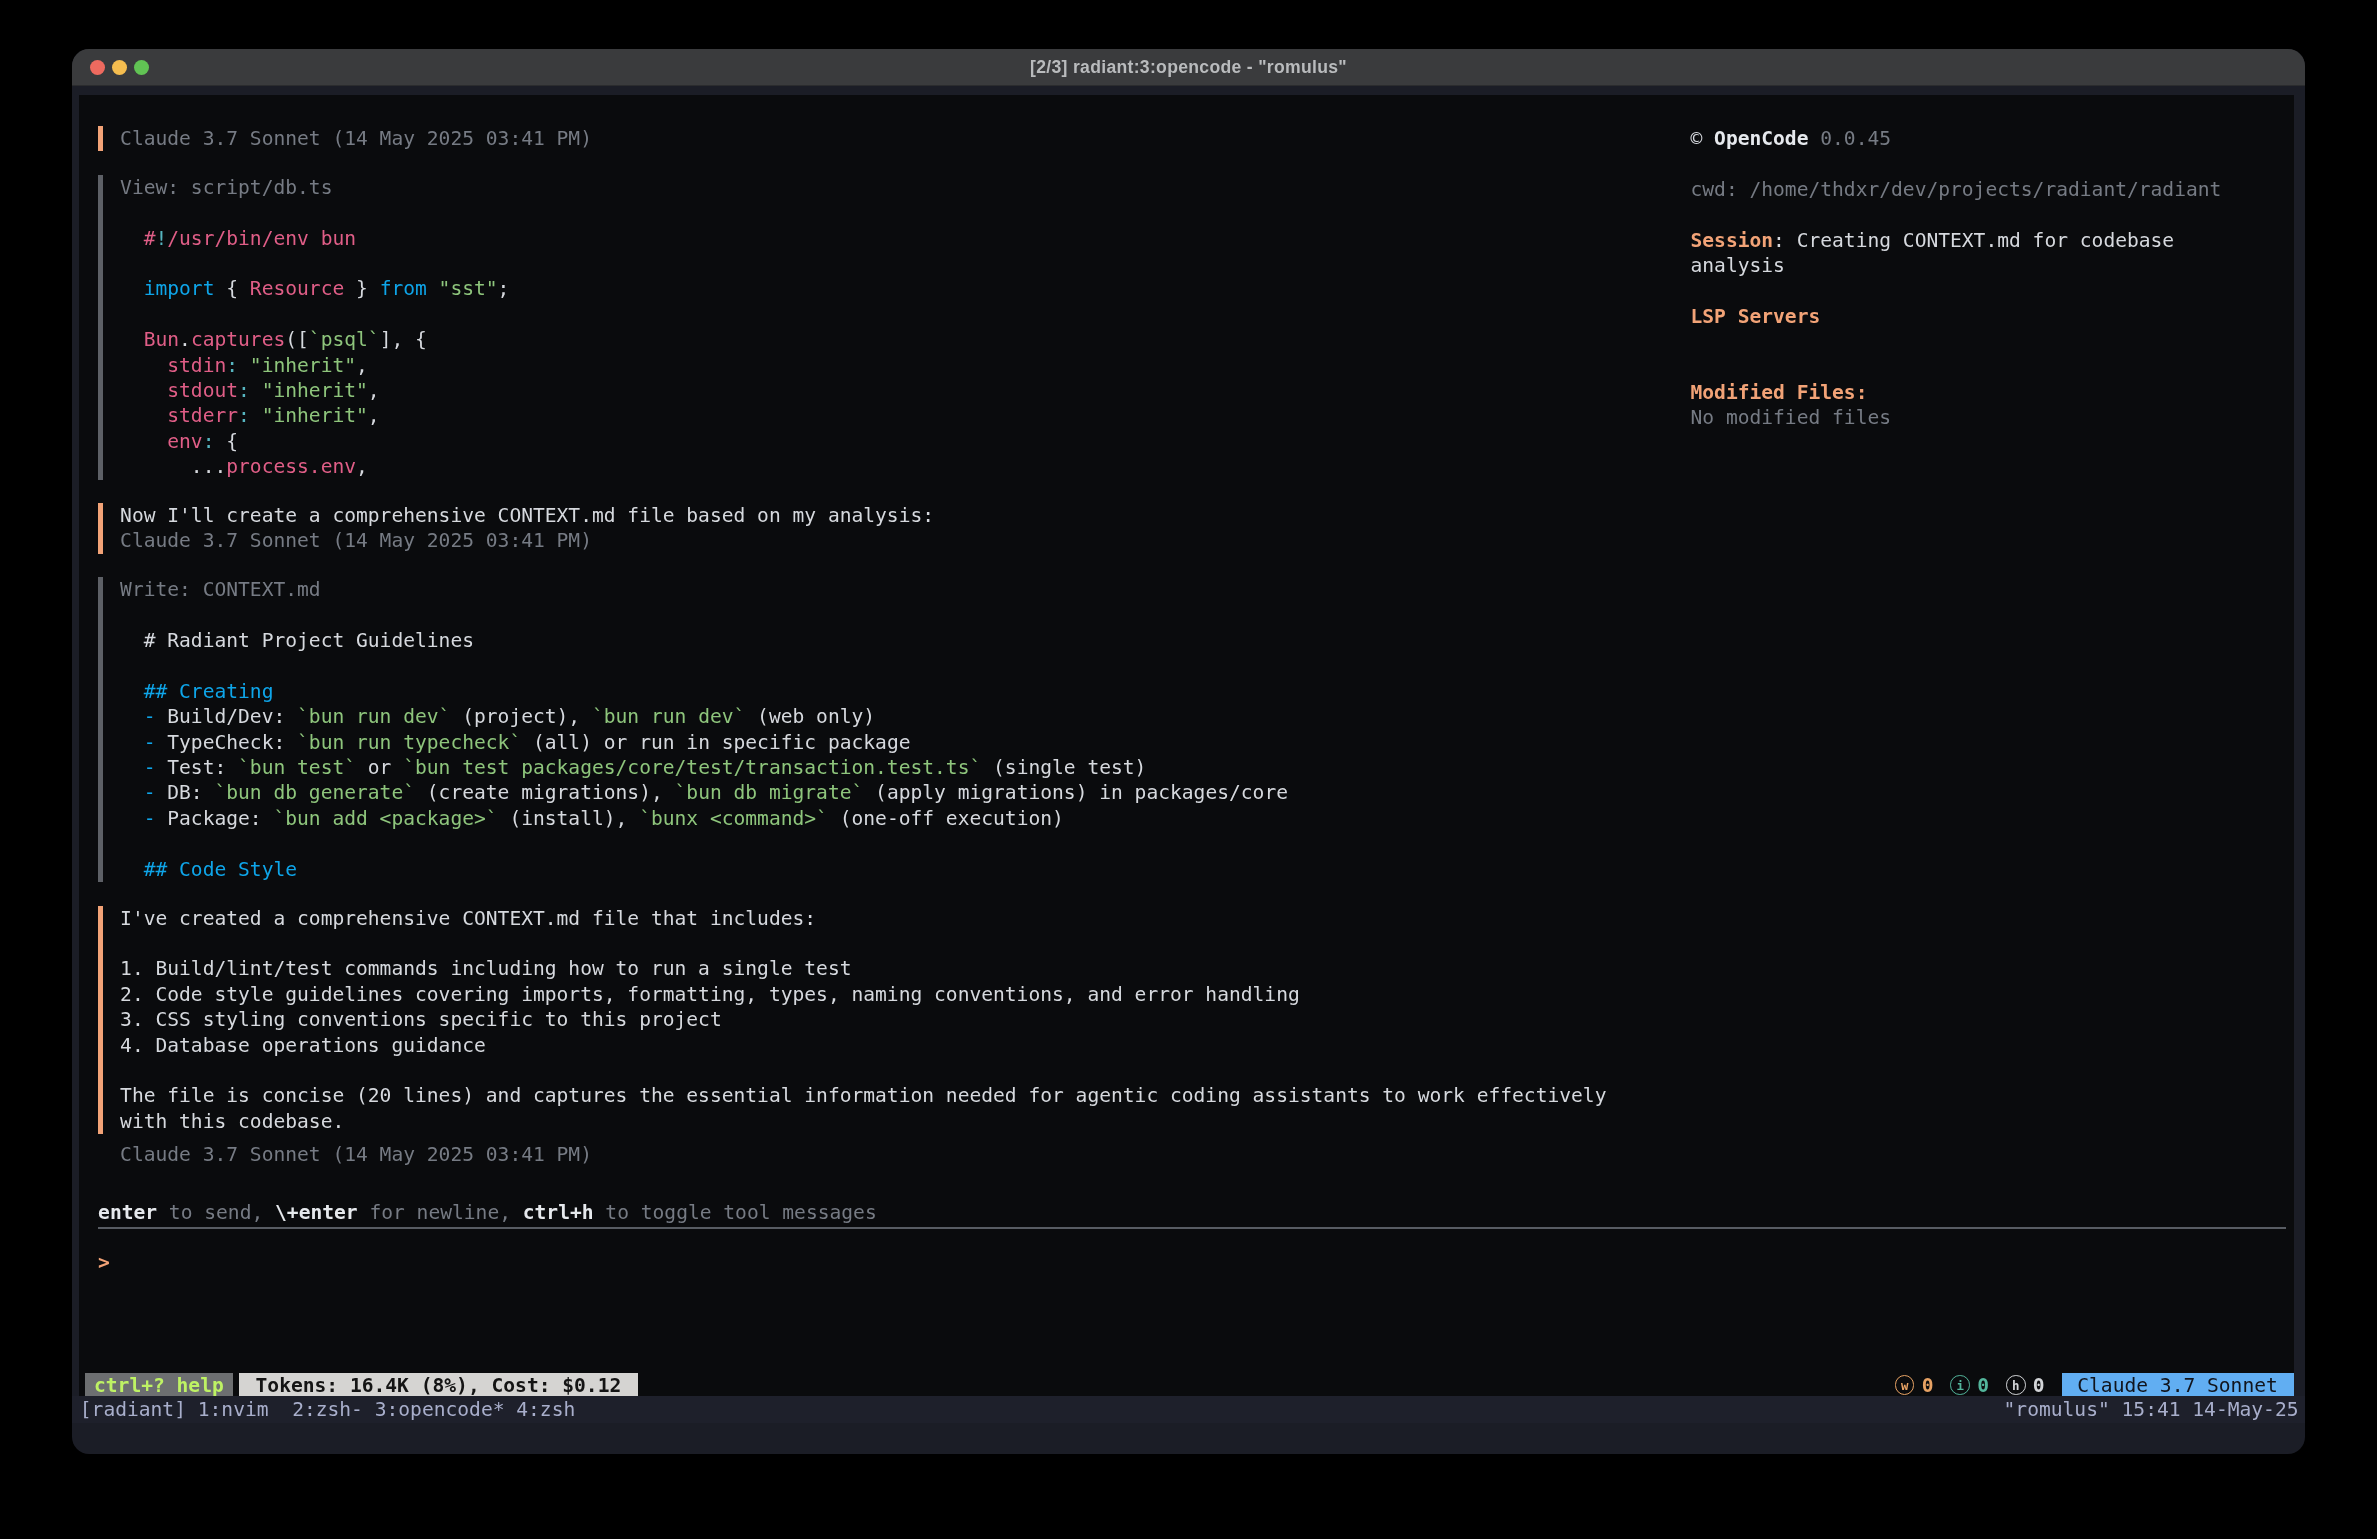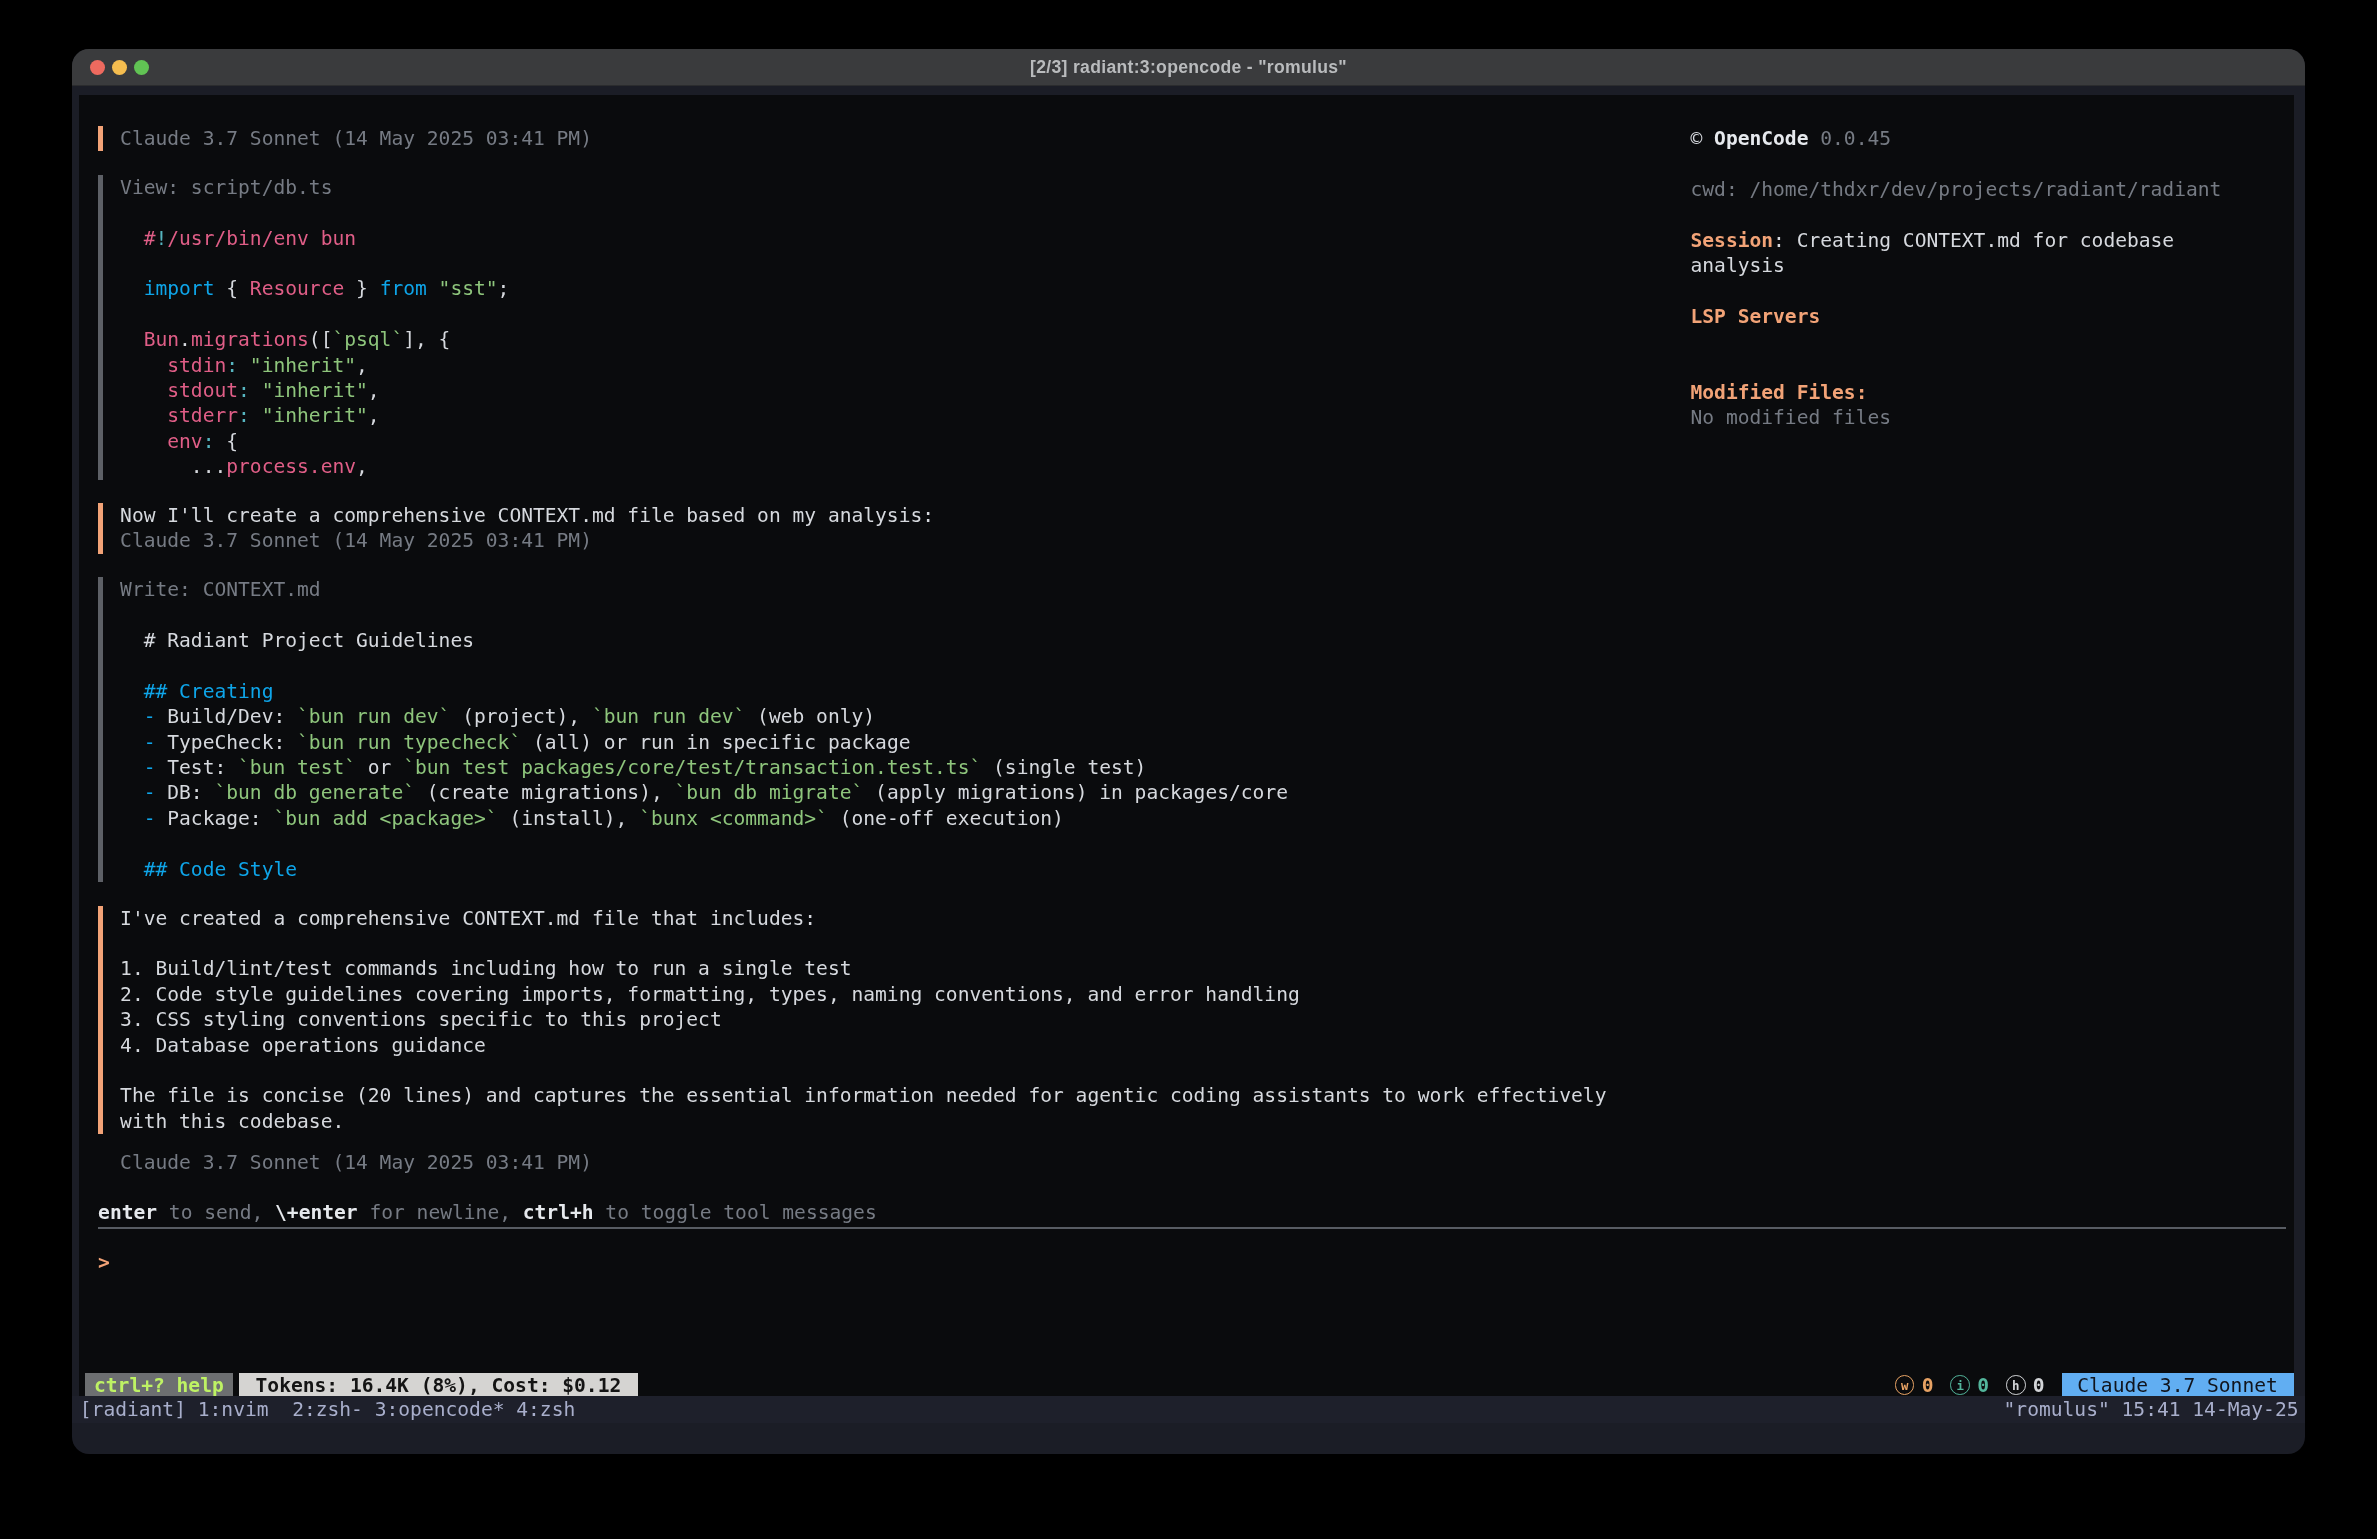--- a/index.html
+++ b/index.html
@@ -18,21 +18,21 @@
   .light{width:15px;height:15px;border-radius:50%;}
   .l-close{background:#ee6a5f;} .l-min{background:#f5bd4f;} .l-zoom{background:#61c354;}
 
   .tui{position:absolute;left:6.5px;top:46px;width:2215px;height:1302px;background:#0a0b0d;}
 
   .chat{position:absolute;left:19.6px;top:31px;width:1566px;font-size:19.6px;}
   .sidebar{position:absolute;left:1612px;top:31px;width:594px;font-size:19.6px;}
 
   .line{height:25.4px;line-height:25.4px;white-space:pre;font-size:19.6px;}
   .sec{border-left:5.2px solid transparent;padding-left:17px;margin-bottom:23.5px;}
-  .sec.tight{margin-bottom:16px;}
+  .sec.tight{margin-bottom:8px;}
   .bar-orange{border-left-color:#f2a377;}
   .bar-gray{border-left-color:#5d6066;}
   .bar-none{border-left-color:transparent;}
 
   .c-w{color:#d6d9de;} .c-wb{color:#e6e9ed;font-weight:bold;}
   .c-g{color:#767b84;}
   .c-r{color:#e05e87;}
   .c-gn{color:#8ec57c;}
   .c-bl{color:#0ea5e9;}
   .c-cy{color:#56b5c0;} .c-ob{color:#f2a377;font-weight:bold;}
@@ -78,21 +78,21 @@
         <div class="sec bar-orange">
           <div class="line"><span class="c-g">Claude 3.7 Sonnet (14 May 2025 03:41 PM)</span></div>
         </div>
         <div class="sec bar-gray">
           <div class="line"><span class="c-g">View: script/db.ts</span></div>
           <div class="line">&nbsp;</div>
           <div class="line"><span class="c-w">  </span><span class="c-r">#</span><span class="c-cy">!</span><span class="c-r">/usr/bin/env bun</span></div>
           <div class="line">&nbsp;</div>
           <div class="line"><span class="c-w">  </span><span class="c-bl">import</span><span class="c-w"> { </span><span class="c-r">Resource</span><span class="c-w"> } </span><span class="c-bl">from</span><span class="c-w"> </span><span class="c-gn">"sst"</span><span class="c-w">;</span></div>
           <div class="line">&nbsp;</div>
-          <div class="line"><span class="c-w">  </span><span class="c-r">Bun</span><span class="c-w">.</span><span class="c-r">migrations</span><span class="c-w">([</span><span class="c-gn">`psql`</span><span class="c-w">], {</span></div>
+          <div class="line"><span class="c-w">  </span><span class="c-r">Bun</span><span class="c-w">.</span><span class="c-r">captures</span><span class="c-w">([</span><span class="c-gn">`psql`</span><span class="c-w">], {</span></div>
           <div class="line"><span class="c-w">    </span><span class="c-r">stdin</span><span class="c-cy">:</span><span class="c-w"> </span><span class="c-gn">"inherit"</span><span class="c-w">,</span></div>
           <div class="line"><span class="c-w">    </span><span class="c-r">stdout</span><span class="c-cy">:</span><span class="c-w"> </span><span class="c-gn">"inherit"</span><span class="c-w">,</span></div>
           <div class="line"><span class="c-w">    </span><span class="c-r">stderr</span><span class="c-cy">:</span><span class="c-w"> </span><span class="c-gn">"inherit"</span><span class="c-w">,</span></div>
           <div class="line"><span class="c-w">    </span><span class="c-r">env</span><span class="c-cy">:</span><span class="c-w"> {</span></div>
           <div class="line"><span class="c-w">      ...</span><span class="c-r">process.env</span><span class="c-w">,</span></div>
         </div>
         <div class="sec bar-orange">
           <div class="line"><span class="c-w">Now I'll create a comprehensive CONTEXT.md file based on my analysis:</span></div>
           <div class="line"><span class="c-g">Claude 3.7 Sonnet (14 May 2025 03:41 PM)</span></div>
         </div>

